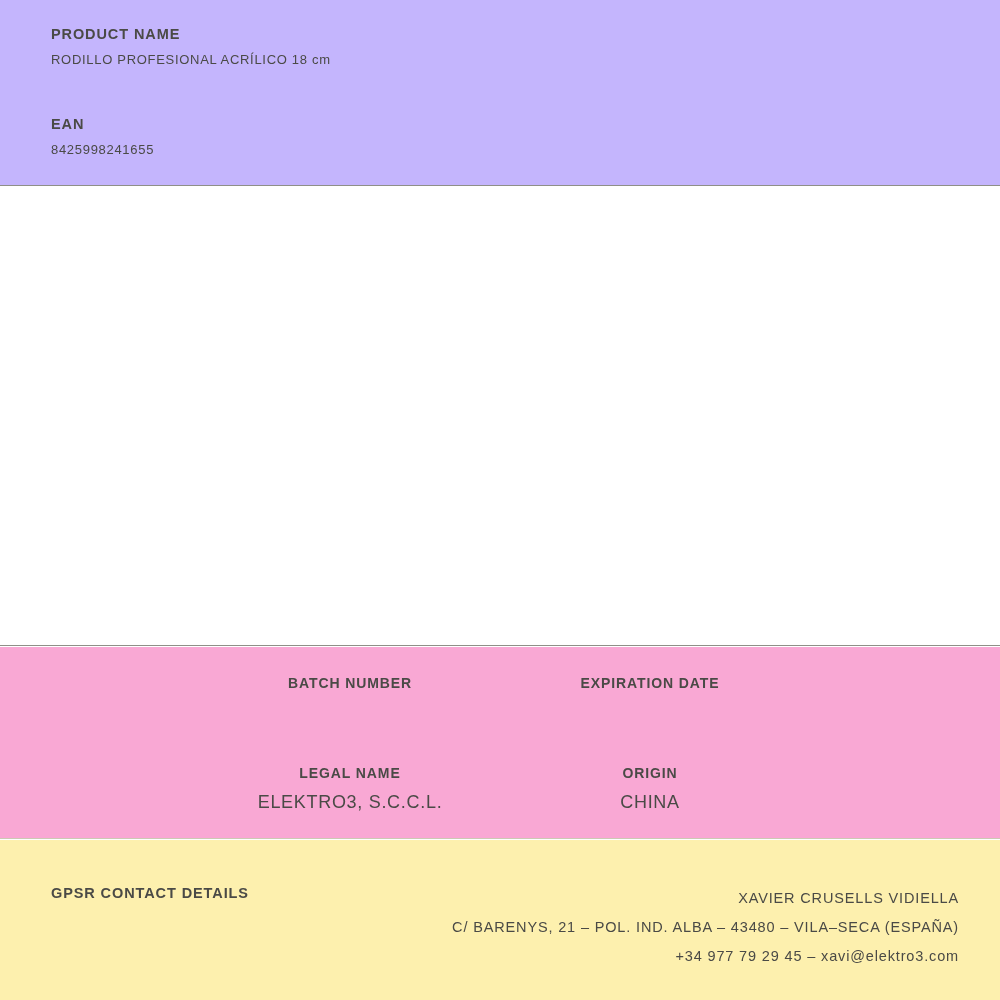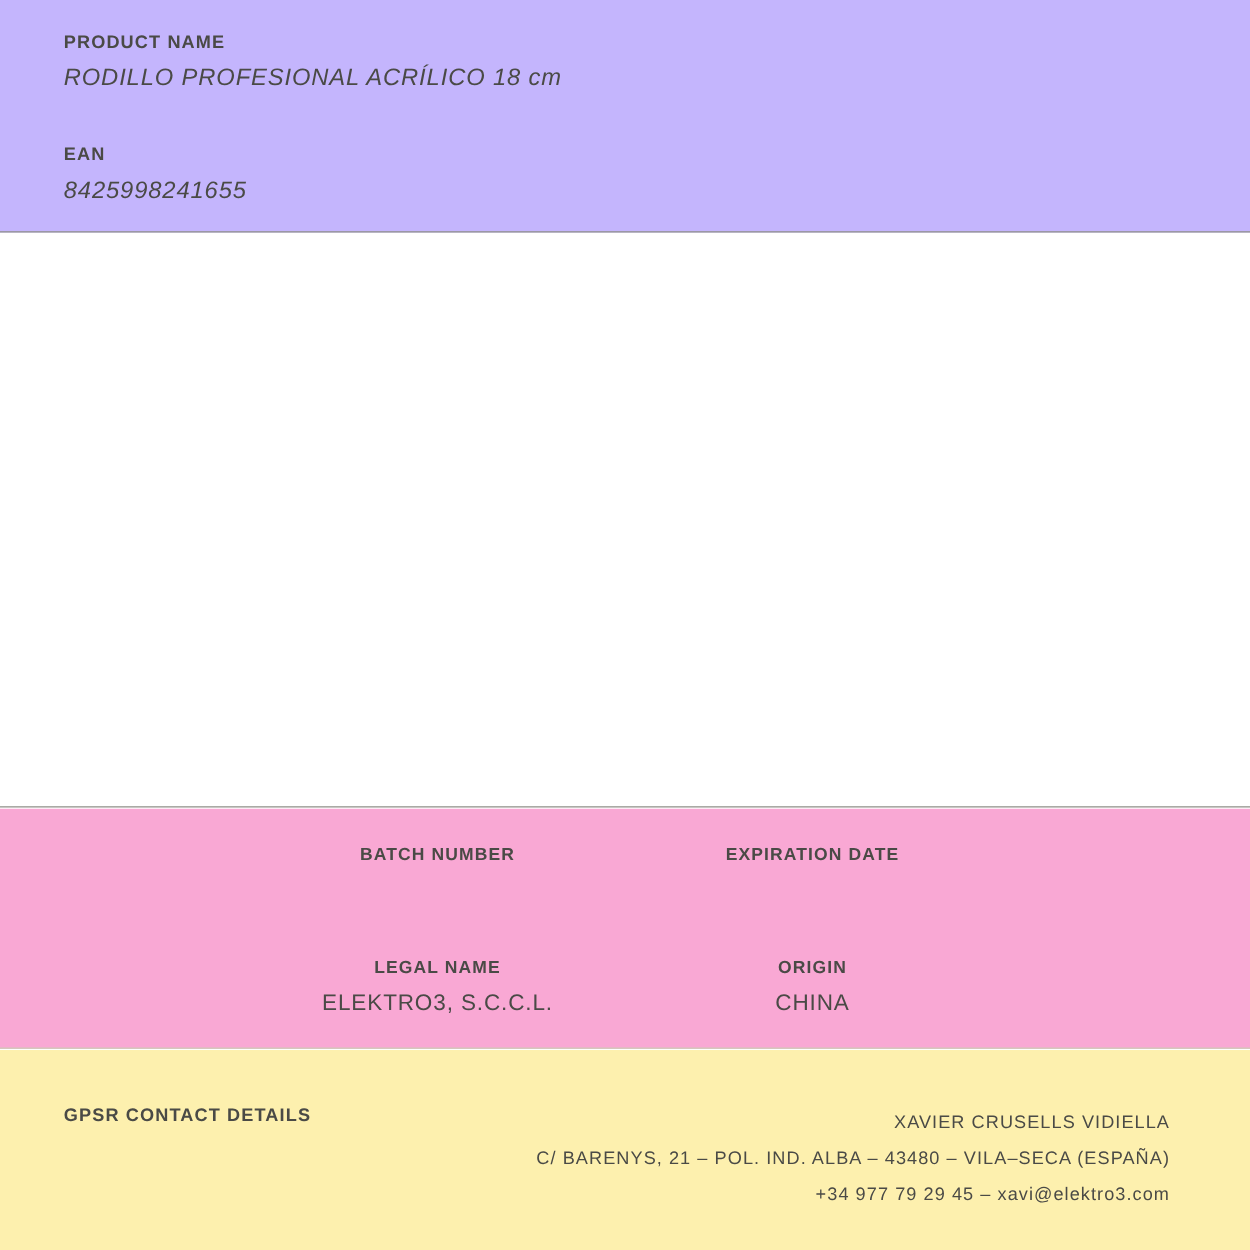--- a/index.html
+++ b/index.html
@@ -29,26 +29,25 @@
   }
   .field { position: absolute; left: 51px; }
   .field-label {
     font-size: 14.5px;
     font-weight: bold;
     letter-spacing: 0.9px;
     color: #4a4a46;
     text-transform: uppercase;
   }
   .field-value {
-    font-size: 19px;
+    font-size: 13px;
     font-weight: normal;
     letter-spacing: 0.7px;
     color: #4a4a46;
     margin-top: 10px;
-    font-style: italic;
   }
   .field-product { top: 26px; }
   .field-ean { top: 116px; }
 
   
   .middle-blank {
     position: absolute;
     left: 0; top: 187px;
     width: 1000px;
     height: 459px;
@@ -102,21 +101,21 @@
     position: absolute;
     left: 51px; top: 45px;
     font-size: 14.5px;
     font-weight: bold;
     letter-spacing: 0.9px;
     color: #4a4a46;
     text-transform: uppercase;
   }
   .footer-lines {
     position: absolute;
-    right: 64px; top: 44px;
+    right: 41px; top: 44px;
     text-align: right;
   }
   .footer-lines div {
     font-size: 14.5px;
     letter-spacing: 0.85px;
     color: #4a4a46;
     line-height: 29px;
     white-space: nowrap;
   }
 </style>

